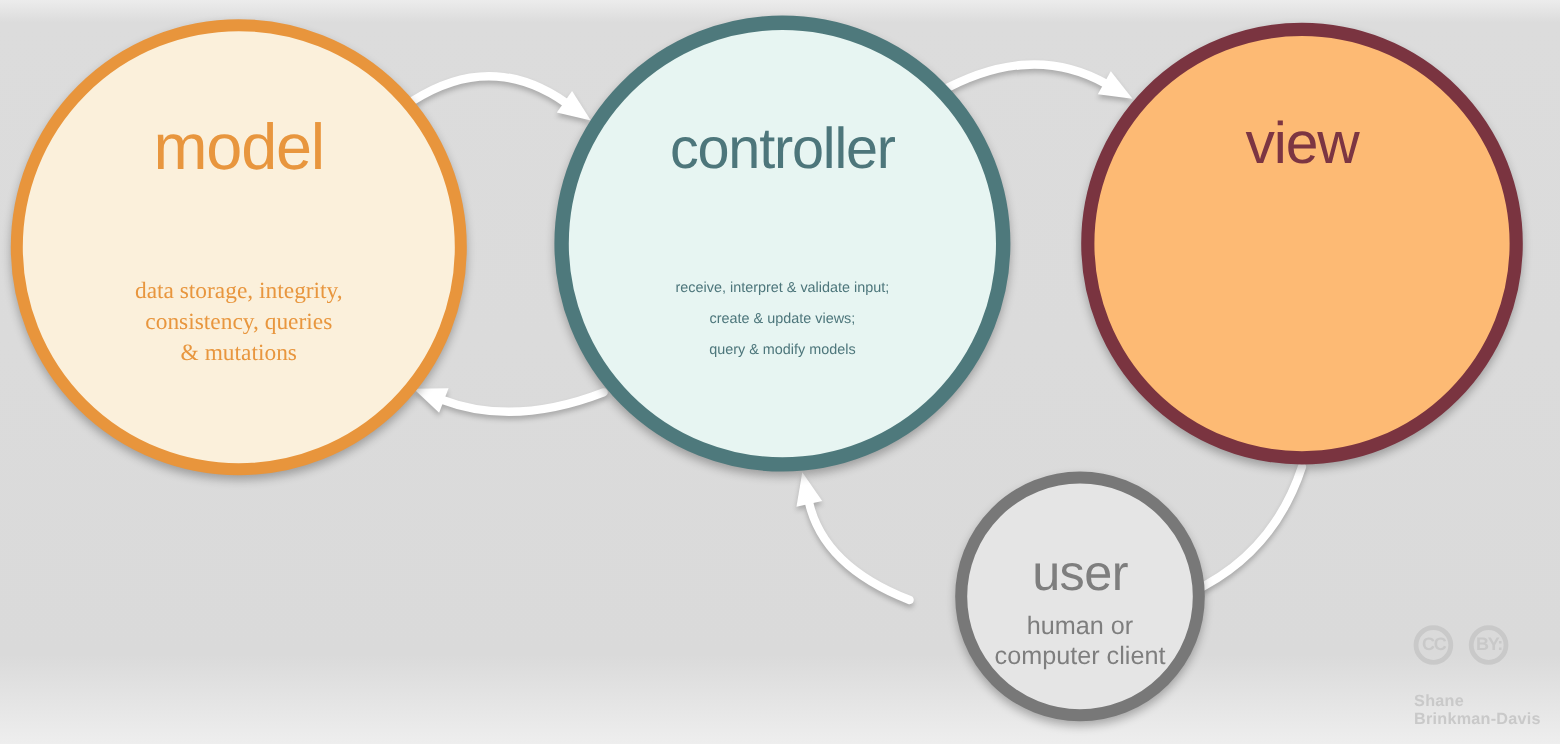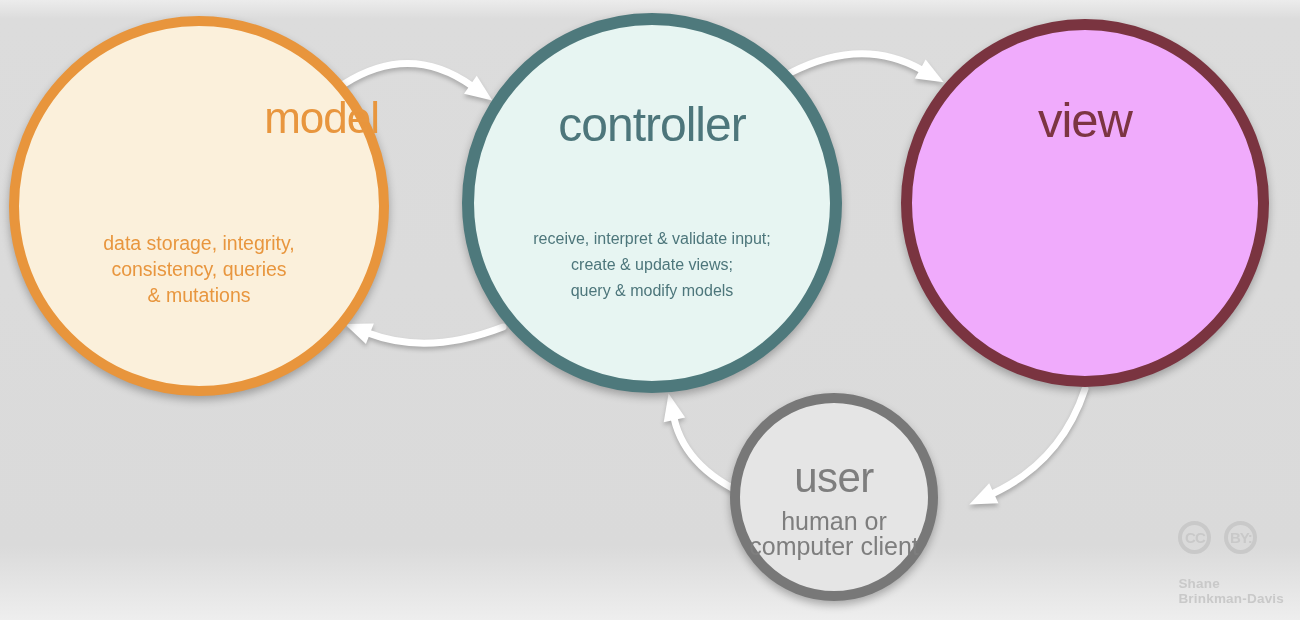--- a/index.html
+++ b/index.html
@@ -22,31 +22,31 @@
   }
   .circle .title{
     position:absolute;left:0;right:0;line-height:1;
     font-weight:400;letter-spacing:-1px;
   }
   .circle .desc{
     position:absolute;left:0;right:0;white-space:pre-line;
     font-weight:400;
   }
   .node-model{left:9px;top:16px;width:380px;height:380px;border-width:10px;}
-  .node-model .title{top:70px;font-size:44px;text-align:right;}
-  .node-model .desc{top:204px;font-size:19.5px;line-height:26px;}
+  .node-model .title{top:70px;font-size:54px;}
+  .node-model .desc{top:204px;font-size:19.5px;line-height:26px;font-family:Liberation Serif, serif;}
   .node-controller{left:462px;top:13px;width:380px;height:380px;border-width:12px;text-decoration:underline;}
   .node-controller .title{top:76px;font-size:48px;}
-  .node-controller .desc{top:201px;font-size:16px;line-height:26px;}
+  .node-controller .desc{top:201px;font-size:12px;line-height:26px;}
   .node-view{left:901px;top:19px;width:368px;height:368px;border-width:11px;}
   .node-view .title{top:66px;font-size:49px;}
   .node-view .desc{top:210px;font-size:19.5px;line-height:26px;}
-  .node-user{left:730px;top:393px;width:208px;height:208px;border-width:10px;}
+  .node-user{left:796px;top:393px;width:208px;height:208px;border-width:10px;}
   .node-user .title{top:54px;font-size:42px;letter-spacing:-0.5px;}
-  .node-user .desc{top:106px;font-size:25px;line-height:25px;}
+  .node-user .desc{top:106px;font-size:21px;line-height:25px;}
   .watermark{
     position:absolute;right:16px;bottom:13px;z-index:1;
     color:#c9c9c9;text-align:left;
   }
   .badges{display:flex;gap:13px;align-items:center;}
   .badge{
     width:33px;height:33px;box-sizing:border-box;
     border:4px solid #c9c9c9;border-radius:50%;
     display:flex;align-items:center;justify-content:center;
     font-weight:700;font-size:15px;letter-spacing:-1px;
@@ -79,21 +79,21 @@
 &amp; mutations</div>
 </div>
 
 <div class="circle node-controller" style="border-color: rgb(78, 121, 124); background: rgb(231, 245, 242); color: rgb(77, 118, 123);">
   <div class="title">controller</div>
   <div class="desc">receive, interpret &amp; validate input;
 create &amp; update views;
 query &amp; modify models</div>
 </div>
 
-<div class="circle node-view" style="border-color: rgb(122, 52, 64); background: #f0abfc; color: rgb(124, 53, 66);">
+<div class="circle node-view" style="border-color: rgb(122, 52, 64); background: #fdba74; color: rgb(124, 53, 66);">
   <div class="title">view</div>
 </div>
 
 <div class="circle node-user" style="border-color: rgb(120, 120, 120); background: rgb(229, 229, 229); color: rgb(126, 126, 126);">
   <div class="title">user</div>
   <div class="desc">human or
 computer client</div>
 </div>
 
 <div class="watermark">

